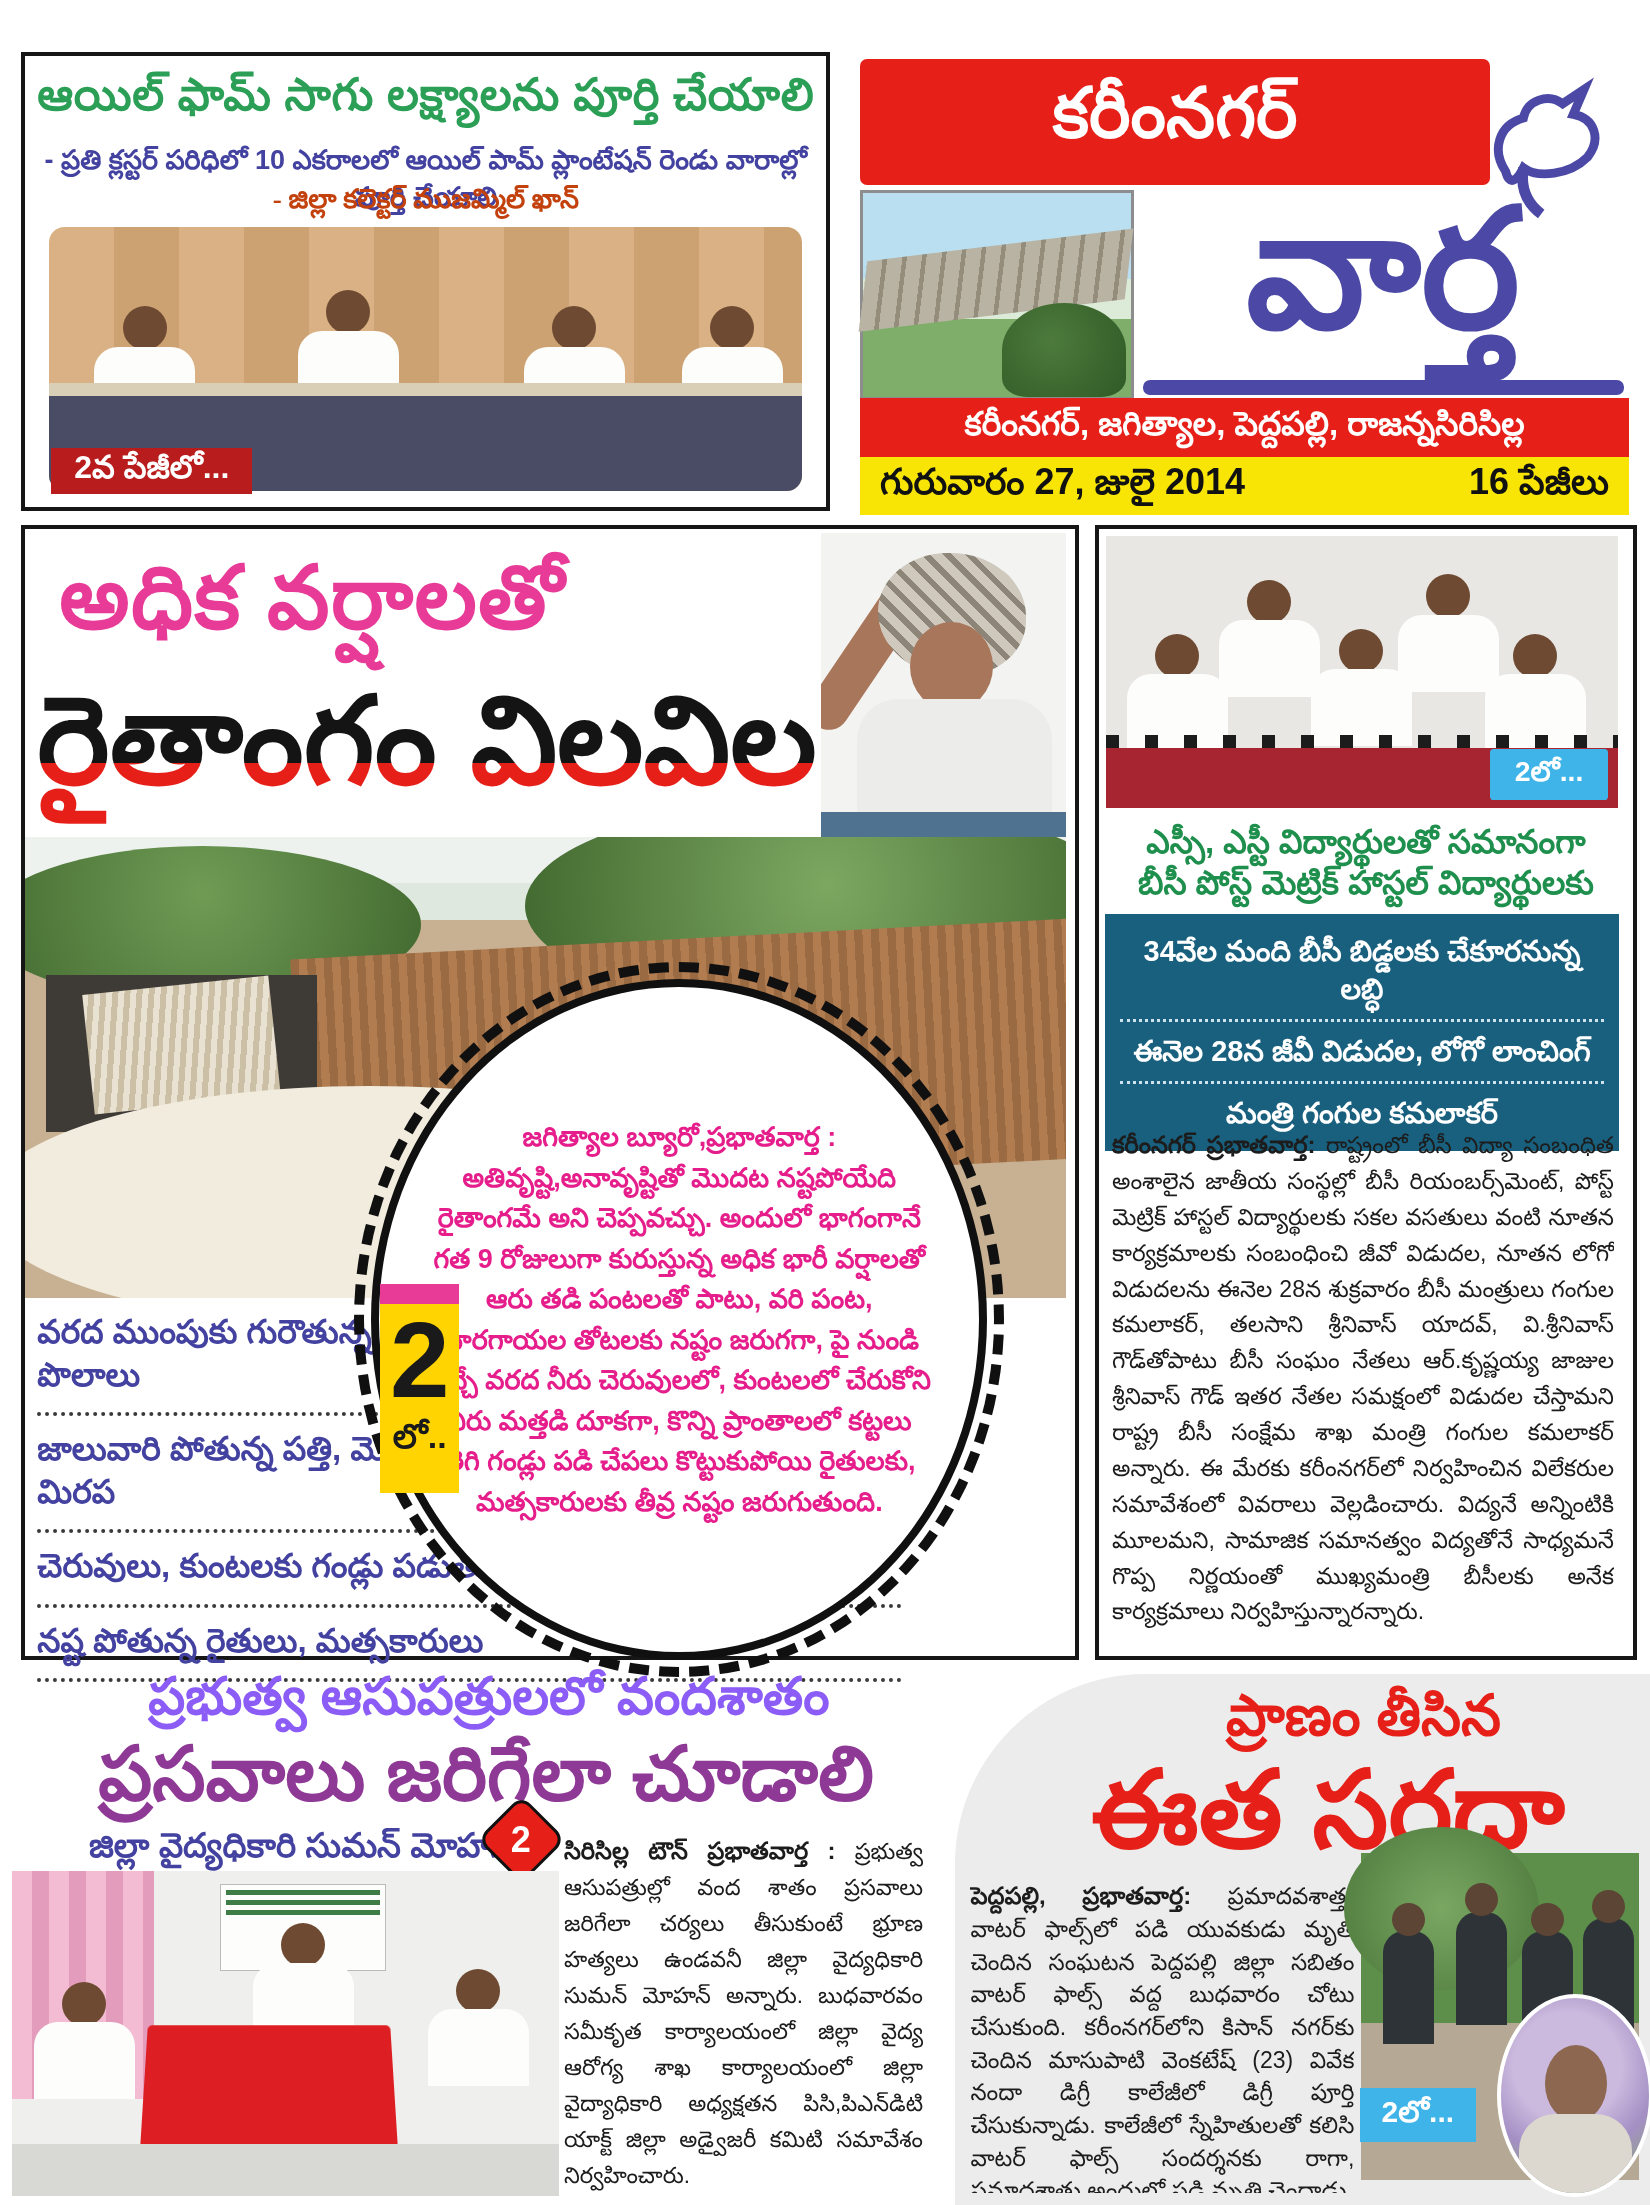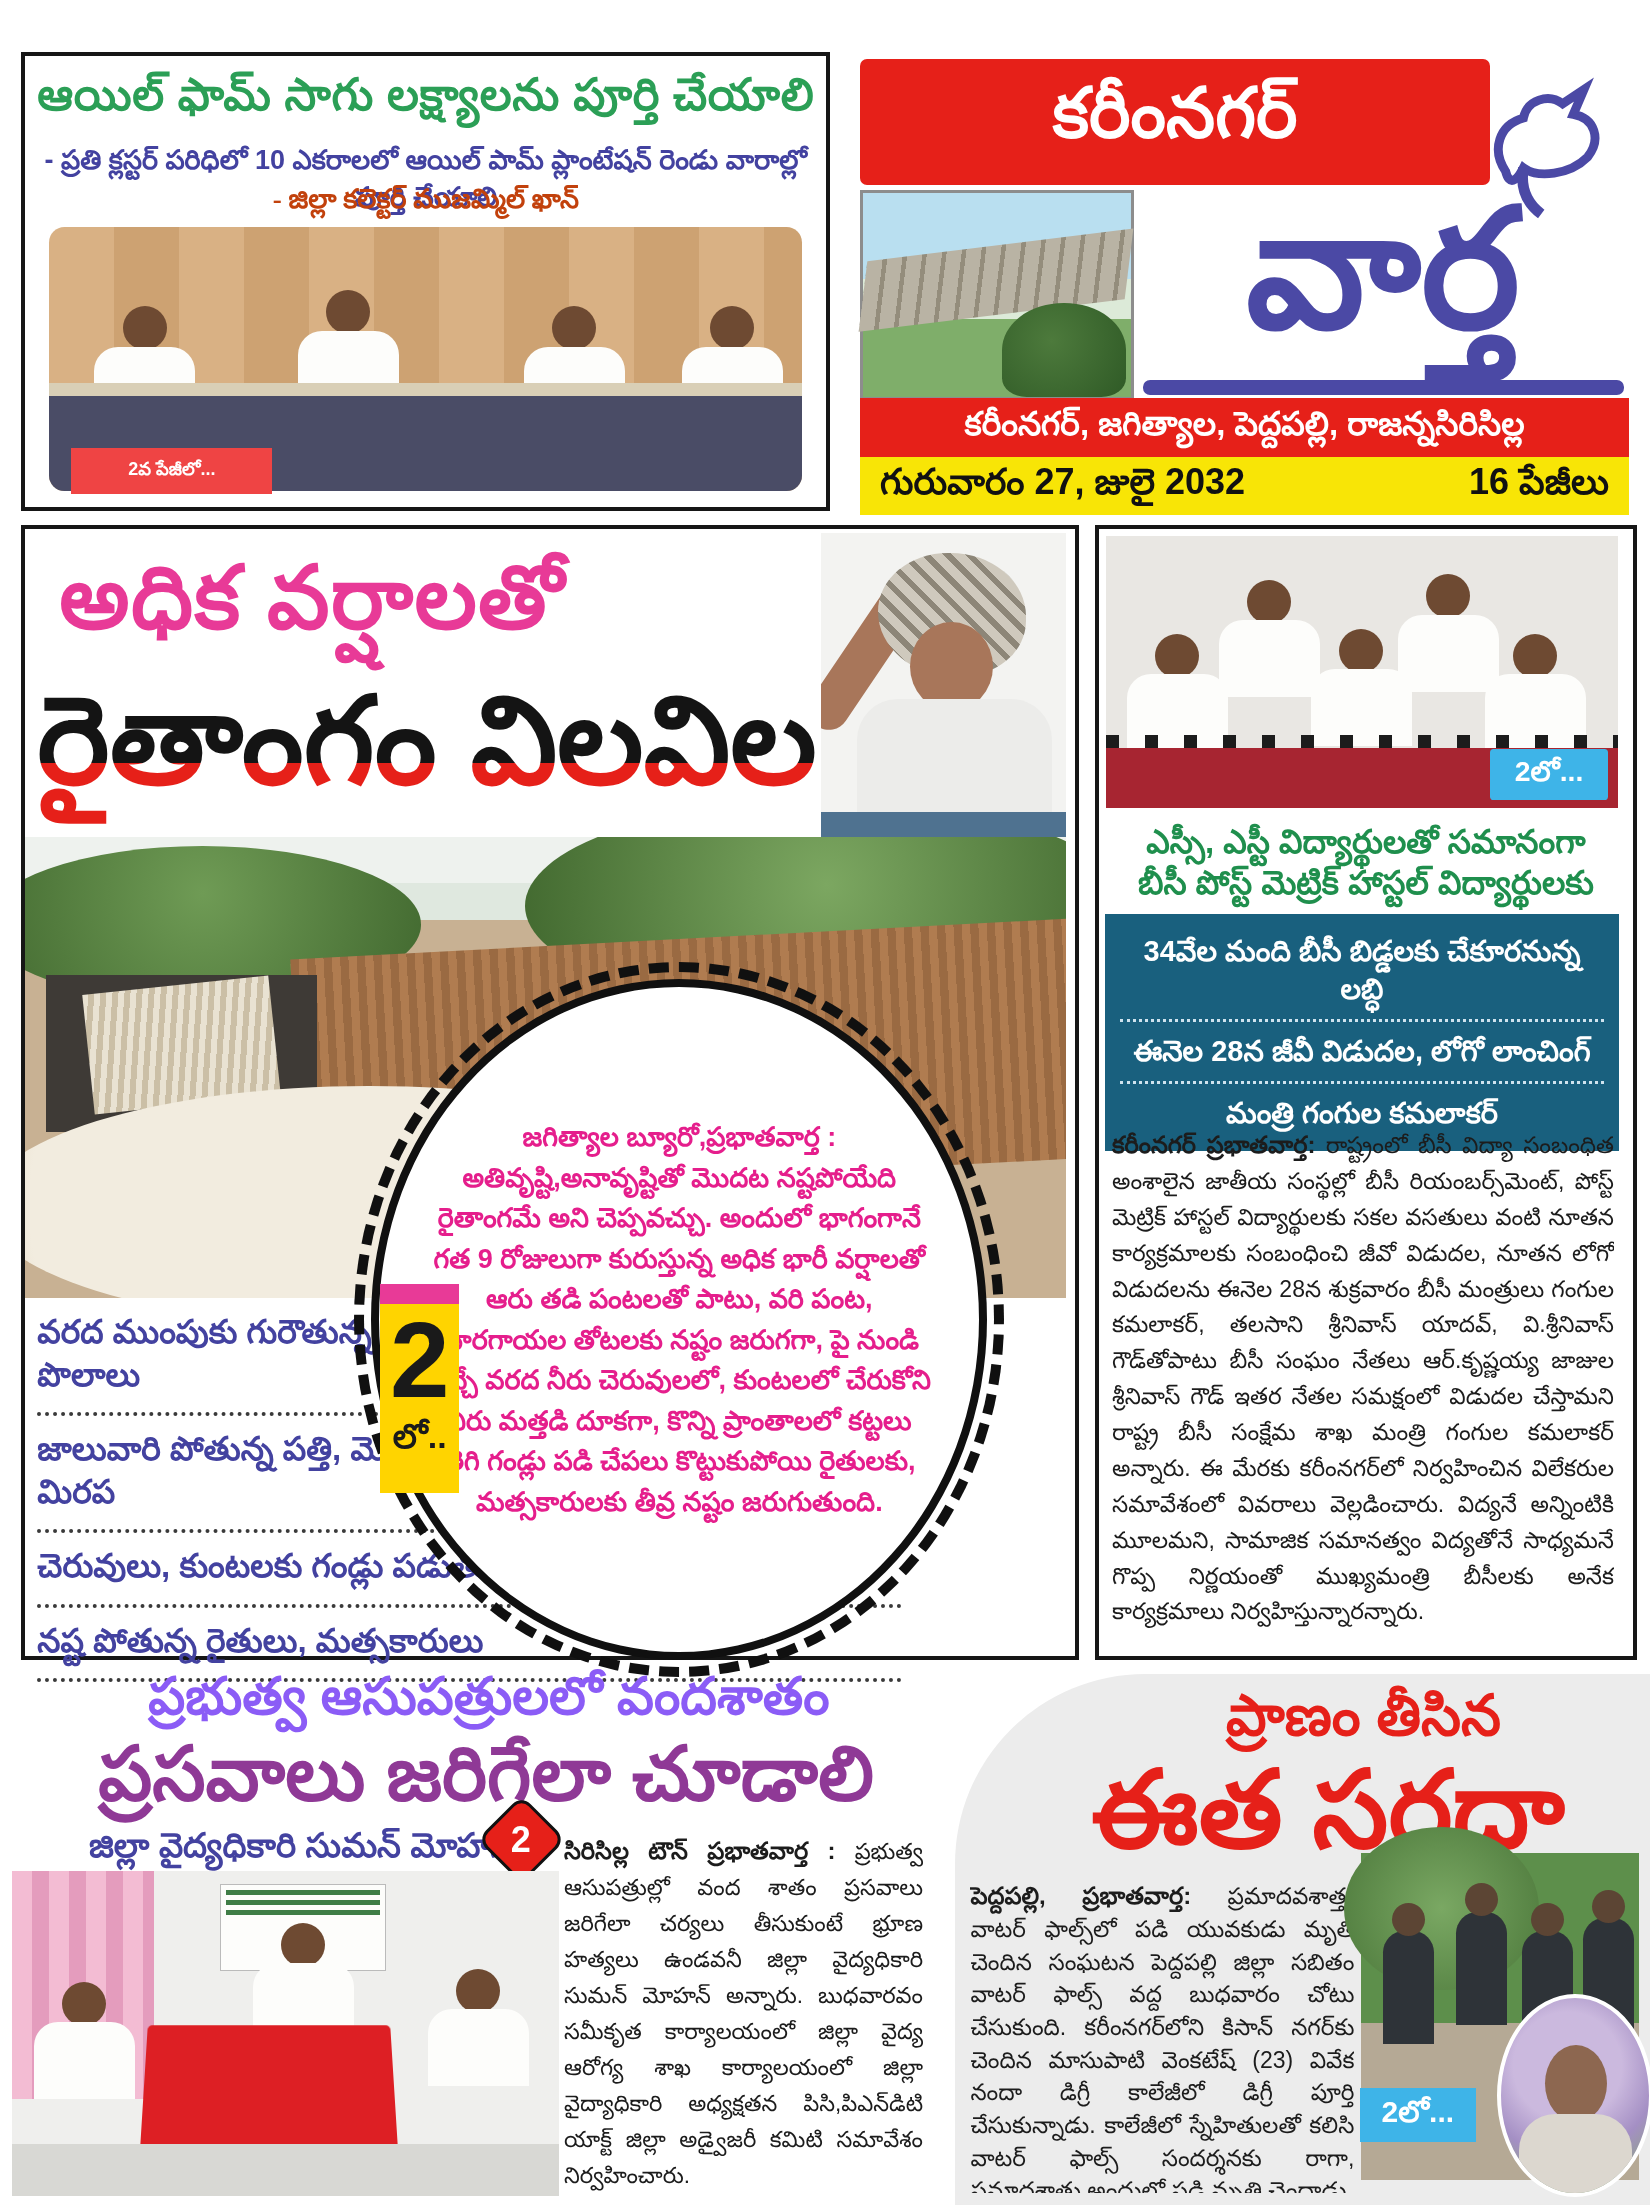--- a/index.html
+++ b/index.html
@@ -15,22 +15,22 @@
   #tl-box{left:21.3px; top:52px; width:801px; height:451px; border:4.1px solid #161616; background:#fff;}
   #tl-head{left:0; top:13px; width:100%; font-size:45px; color:#2b9f56; letter-spacing:0.6px;}
   #tl-sub1{left:0; top:89px; width:100%; font-size:27px; color:#4342a0;}
   #tl-sub2{left:0; top:128px; width:100%; font-size:27px; color:#c2410c;font-family:Liberation Serif, serif;}
   #tl-photo{left:24px; top:171px; width:753px; height:264px; border-radius:15.4px; overflow:hidden;
     background:repeating-linear-gradient(90deg,#d9b184 0 65px,#cda272 65px 130px);}
   #tl-photo .table{position:absolute; left:0; bottom:0; width:100%; height:36%; background:#4a4c66; border-top:13px solid #d9cfb6;}
   .person{position:absolute;}
   .p-head{width:44px;height:44px;border-radius:50%;background:#6e4a32;margin:0 auto;}
   .p-body{width:101px;height:77px;border-radius:24px 24px 0 0;background:#fdfdfb;margin-top:-3.6px;}
-  #tl-badge{left:26px; top:392px; width:201px; height:46px; background:#ef4444; color:#fff;
-    font-size:18px; display:flex; align-items:center; justify-content:center;margin-left:20px;}
+  #tl-badge{left:26px; top:392px; width:201px; height:46px; background:#b91c1c; color:#fff;
+    font-size:32px; display:flex; align-items:center; justify-content:center;}
 
   
   #mh-redbox{left:860px; top:59px; width:630px; height:126px; background:#e62019; color:#fff;
     font-size:70px; display:flex; align-items:center; justify-content:center; border-radius:7px;}
   #mh-title{left:1137px; top:172px; width:492px; height:207px; color:#4b49a5; font-size:167px; line-height:195px; text-align:center;}
   #mh-underline{left:1143px; top:380px; width:481px; height:15.4px; background:#4b49a5; border-radius:7.1px;}
   #mh-dove{left:1438px; top:76px; width:178px; height:148px;}
   #mh-photo{left:860px; top:190px; width:268px; height:204px; border:3px solid #8d8d8d;
     background:linear-gradient(to bottom,#b9dff0 0 42%,#dcead8 42% 62%,#7fae6a 62% 100%);}
   #mh-photo .wall{position:absolute; left:0; top:34%; width:100%; height:34%;
@@ -177,21 +177,21 @@
       <path d="M48 50 C46 62 50 70 58 76" fill="none" stroke="#4b49a5" stroke-width="6"></path>
     </svg>
     <div id="mh-title" class="abs b">వార్త</div>
     <div id="mh-underline" class="abs"></div>
     <div id="mh-photo" class="abs">
       <div class="wall"></div>
       <div class="bush"></div>
     </div>
     <div id="mh-redstrip" class="abs b">కరీంనగర్, జగిత్యాల, పెద్దపల్లి, రాజన్నసిరిసిల్ల</div>
     <div id="mh-yellowstrip" class="abs">
-      <span class="b">గురువారం 27, జులై 2032</span>
+      <span class="b">గురువారం 27, జులై 2014</span>
       <span class="b">16 పేజీలు</span>
     </div>
   </div>
 
   <div id="main-block" class="abs">
     <div id="farmer-photo" class="abs">
       <div class="arm"></div>
       <div class="towel"></div>
       <div class="face"></div>
       <div class="vest"></div>

